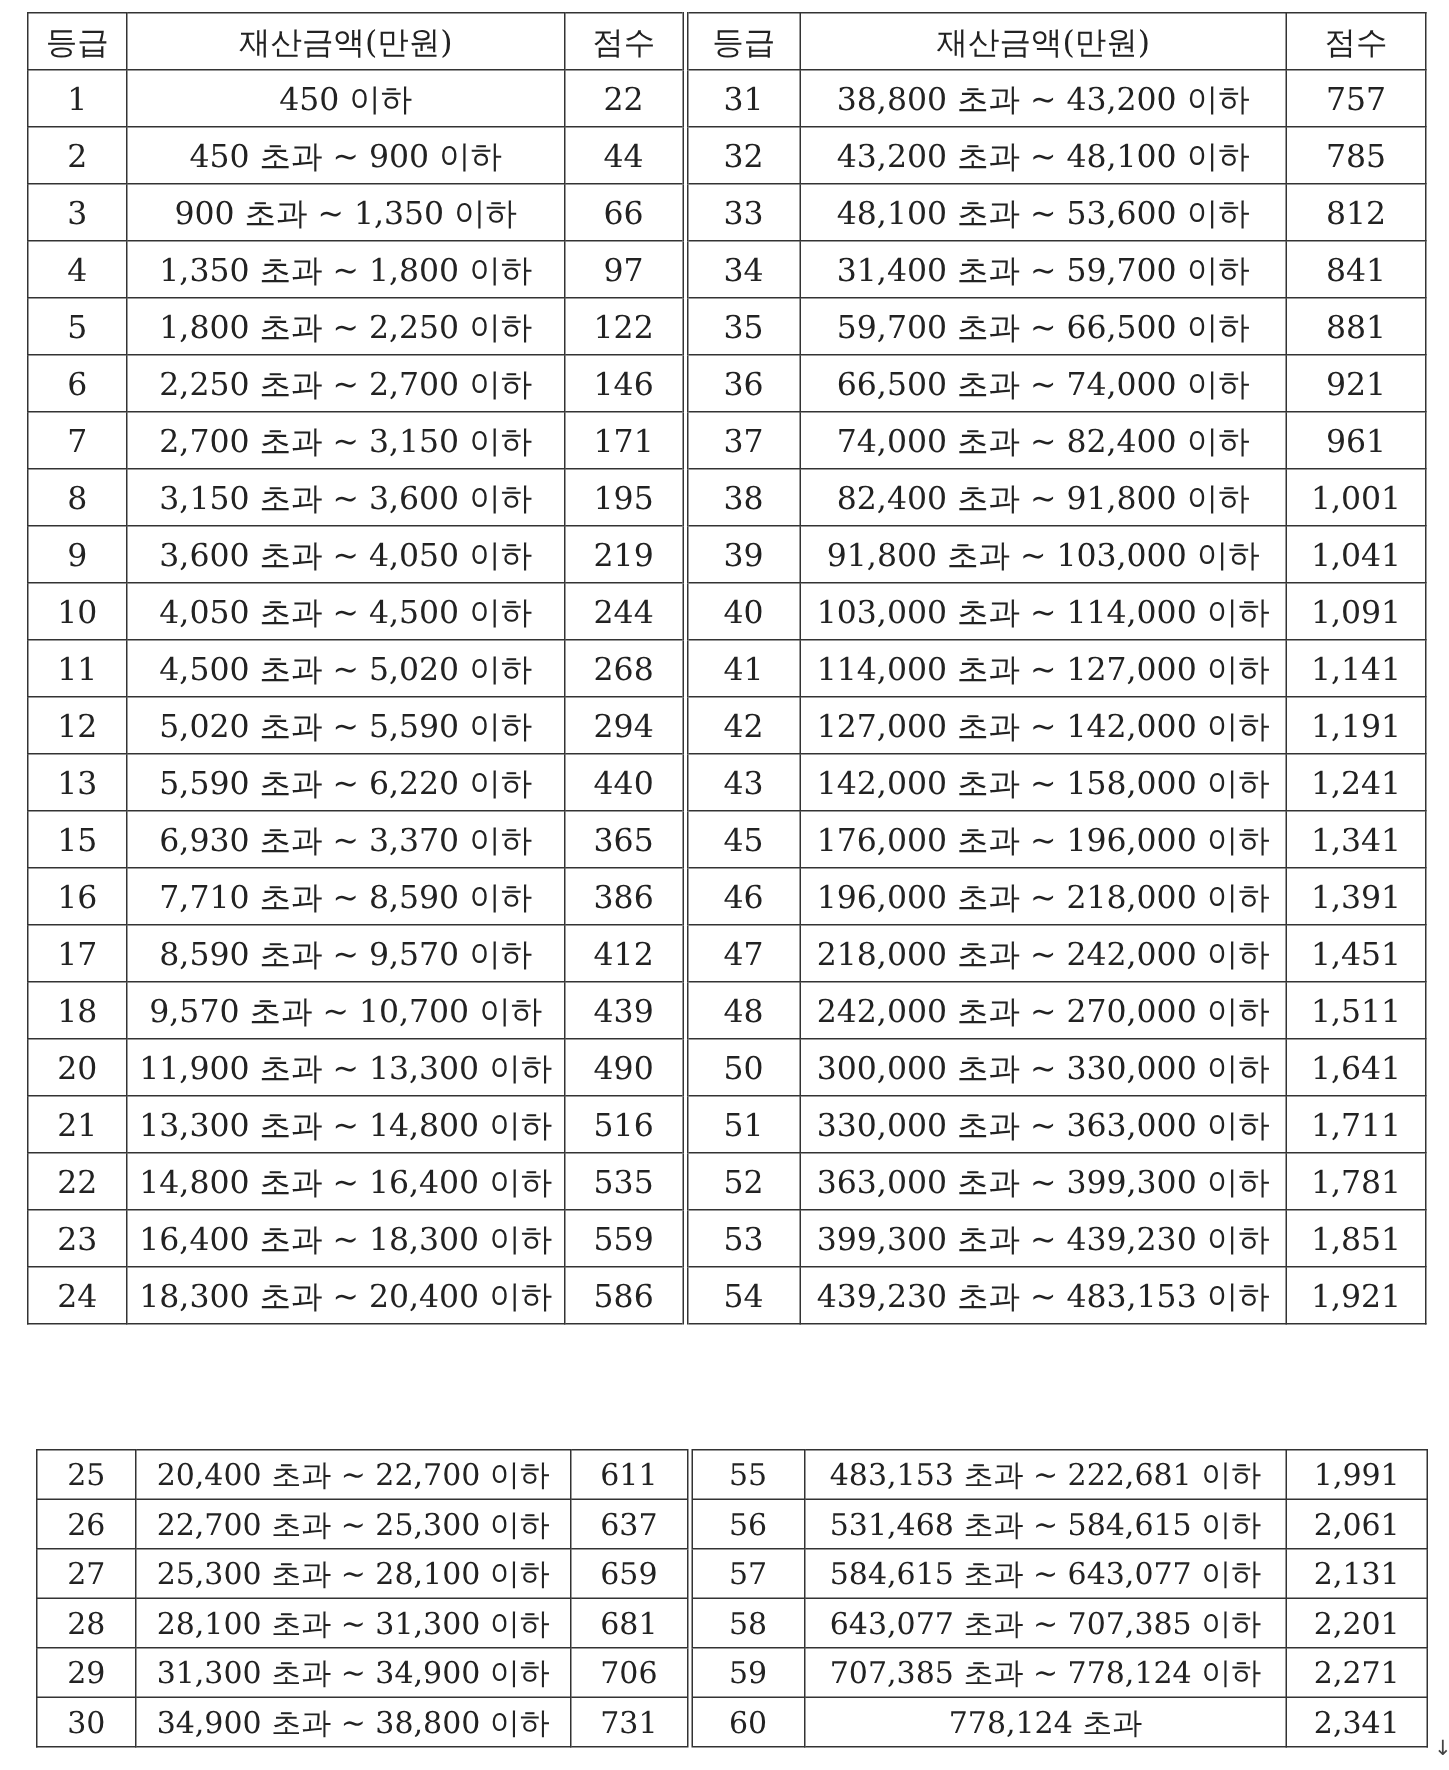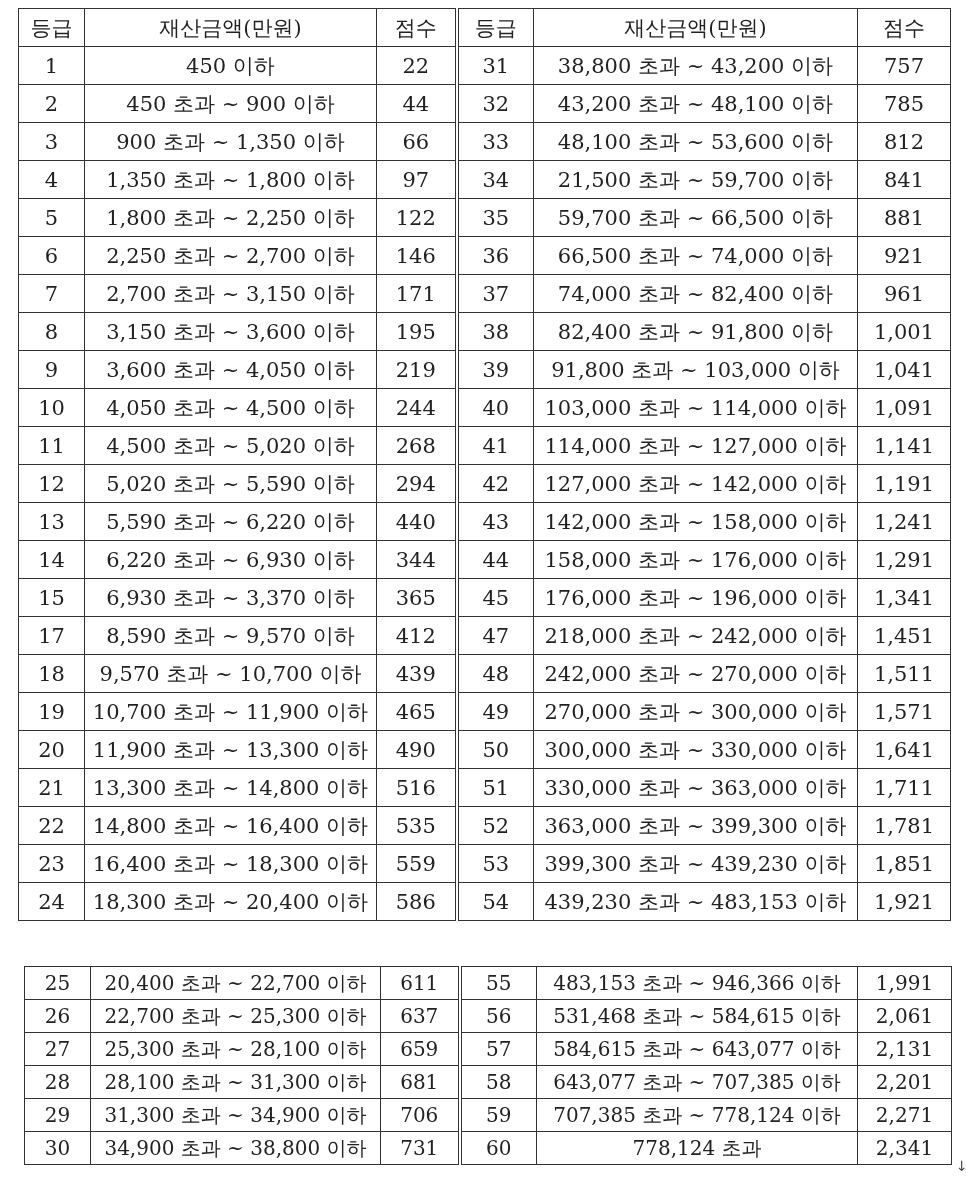--- a/index.html
+++ b/index.html
@@ -62,21 +62,21 @@
         <td class="dbl">66</td>
         <td>33</td>
         <td>48,100 초과 ~ 53,600 이하</td>
         <td>812</td>
       </tr>
       <tr>
         <td>4</td>
         <td>1,350 초과 ~ 1,800 이하</td>
         <td class="dbl">97</td>
         <td>34</td>
-        <td>21,500 초과 ~ 59,700 이하</td>
+        <td>31,400 초과 ~ 59,700 이하</td>
         <td>841</td>
       </tr>
       <tr>
         <td>5</td>
         <td>1,800 초과 ~ 2,250 이하</td>
         <td class="dbl">122</td>
         <td>35</td>
         <td>59,700 초과 ~ 66,500 이하</td>
         <td>881</td>
       </tr>
@@ -138,58 +138,50 @@
       </tr>
       <tr>
         <td>13</td>
         <td>5,590 초과 ~ 6,220 이하</td>
         <td class="dbl">440</td>
         <td>43</td>
         <td>142,000 초과 ~ 158,000 이하</td>
         <td>1,241</td>
       </tr>
       <tr>
-        <td>14</td>
-        <td>6,220 초과 ~ 6,930 이하</td>
-        <td class="dbl">344</td>
-        <td>44</td>
-        <td>158,000 초과 ~ 176,000 이하</td>
-        <td>1,291</td>
-      </tr>
-      <tr>
         <td>15</td>
         <td>6,930 초과 ~ 3,370 이하</td>
         <td class="dbl">365</td>
         <td>45</td>
         <td>176,000 초과 ~ 196,000 이하</td>
         <td>1,341</td>
       </tr>
       <tr>
+        <td>16</td>
+        <td>7,710 초과 ~ 8,590 이하</td>
+        <td class="dbl">386</td>
+        <td>46</td>
+        <td>196,000 초과 ~ 218,000 이하</td>
+        <td>1,391</td>
+      </tr>
+      <tr>
         <td>17</td>
         <td>8,590 초과 ~ 9,570 이하</td>
         <td class="dbl">412</td>
         <td>47</td>
         <td>218,000 초과 ~ 242,000 이하</td>
         <td>1,451</td>
       </tr>
       <tr>
         <td>18</td>
         <td>9,570 초과 ~ 10,700 이하</td>
         <td class="dbl">439</td>
         <td>48</td>
         <td>242,000 초과 ~ 270,000 이하</td>
         <td>1,511</td>
-      </tr>
-      <tr>
-        <td>19</td>
-        <td>10,700 초과 ~ 11,900 이하</td>
-        <td class="dbl">465</td>
-        <td>49</td>
-        <td>270,000 초과 ~ 300,000 이하</td>
-        <td>1,571</td>
       </tr>
       <tr>
         <td>20</td>
         <td>11,900 초과 ~ 13,300 이하</td>
         <td class="dbl">490</td>
         <td>50</td>
         <td>300,000 초과 ~ 330,000 이하</td>
         <td>1,641</td>
       </tr>
       <tr>
@@ -235,21 +227,21 @@
     <col style="width:77px">
       <col style="width:321px">
       <col style="width:94px">
   </colgroup>
   <tbody id="lower-body">
       <tr>
         <td>25</td>
         <td>20,400 초과 ~ 22,700 이하</td>
         <td class="dbl">611</td>
         <td>55</td>
-        <td>483,153 초과 ~ 946,366 이하</td>
+        <td>483,153 초과 ~ 222,681 이하</td>
         <td>1,991</td>
       </tr>
       <tr>
         <td>26</td>
         <td>22,700 초과 ~ 25,300 이하</td>
         <td class="dbl">637</td>
         <td>56</td>
         <td>531,468 초과 ~ 584,615 이하</td>
         <td>2,061</td>
       </tr>

